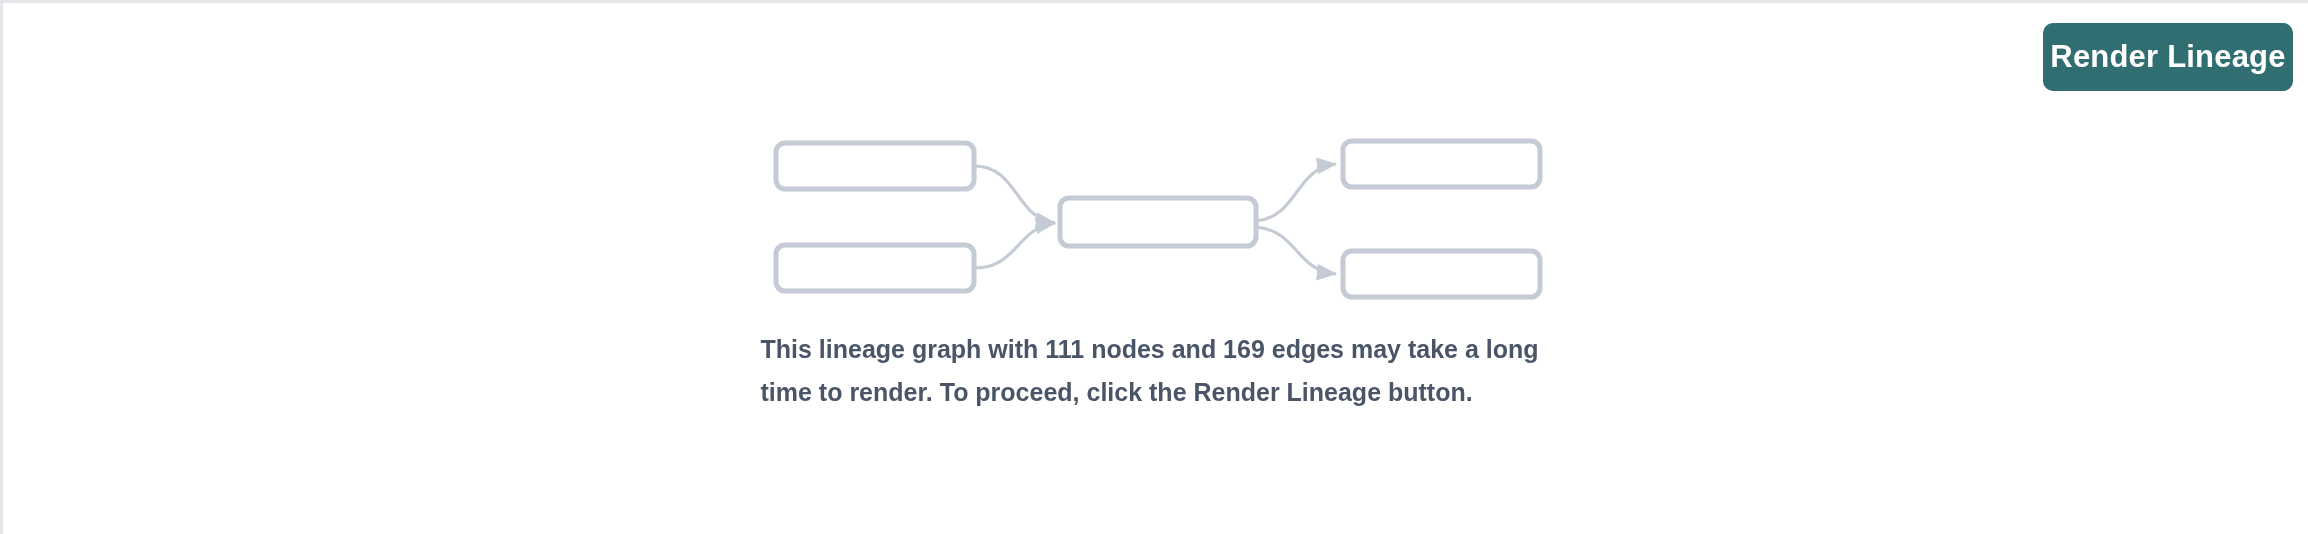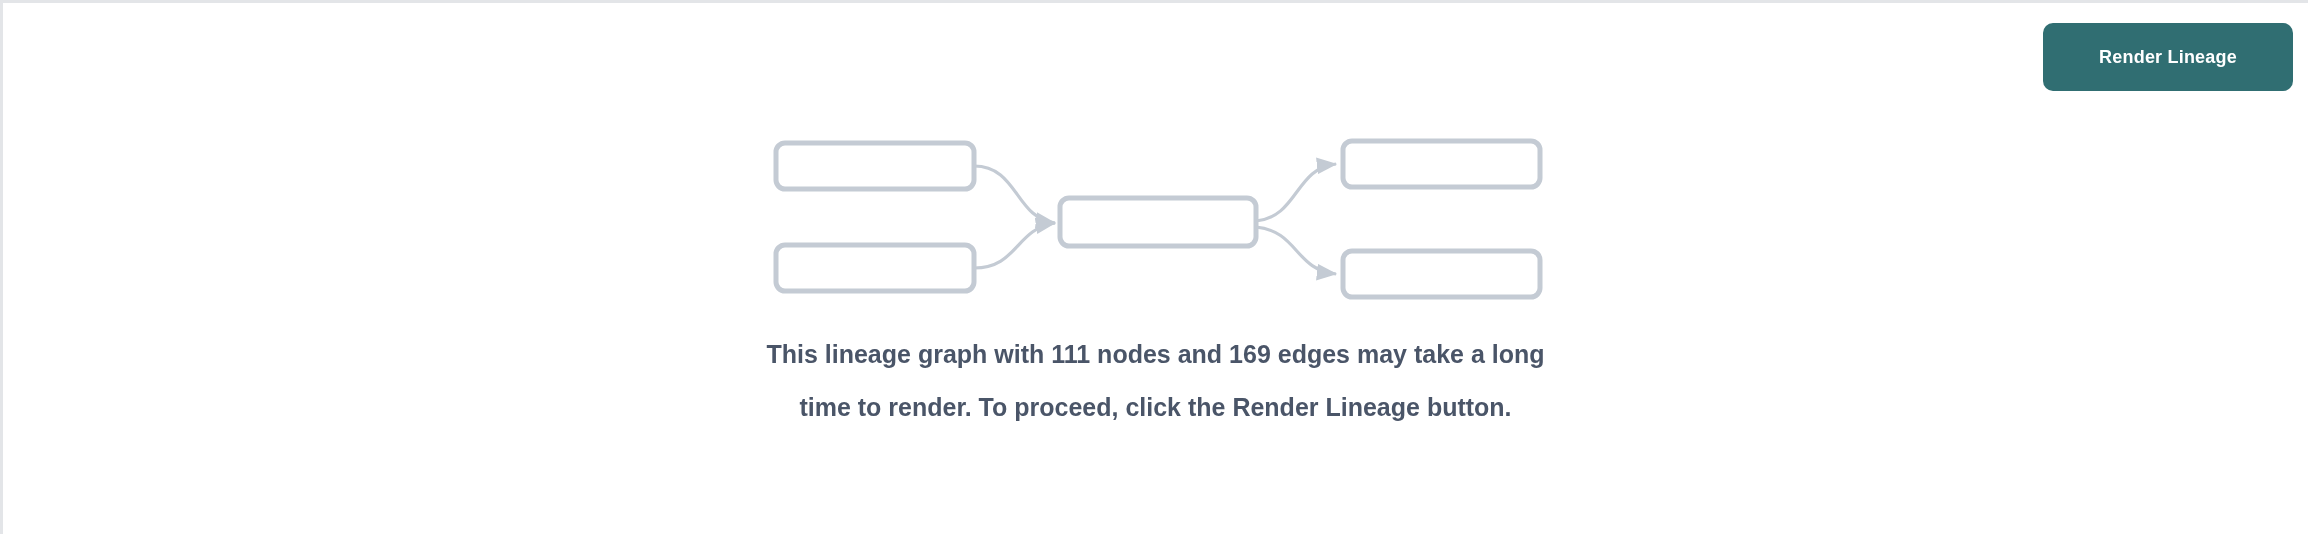--- a/index.html
+++ b/index.html
@@ -28,21 +28,21 @@
     position: absolute;
     left: 2040px;
     top: 20px;
     width: 250px;
     height: 68px;
     background: #306E72;
     color: #ffffff;
     border: none;
     border-radius: 10px;
     font-family: "Liberation Sans", sans-serif;
-    font-size: 18px;
+    font-size: 31px;
     font-weight: bold;
     letter-spacing: 0.2px;
     line-height: 68px;
     text-align: center;
     padding: 0;
     cursor: pointer;
     white-space: nowrap;
   }
 
   
@@ -72,26 +72,26 @@
     fill: #c4cbd4;
   }
 
   
   .message {
     position: absolute;
     left: 50%;
     transform: translateX(-50%);
     top: 325px;
     width: 790px;
-    text-align: center;
+    text-align: left;
     color: #4a5568;
     font-family: "Liberation Sans", sans-serif;
     font-size: 25px;
     font-weight: bold;
-    line-height: 53px;
+    line-height: 43px;
     margin: 0;
   }
 </style>
 </head>
 <body>
 
 <div class="screen">
 
   <button class="render-button">Render Lineage</button>
 

